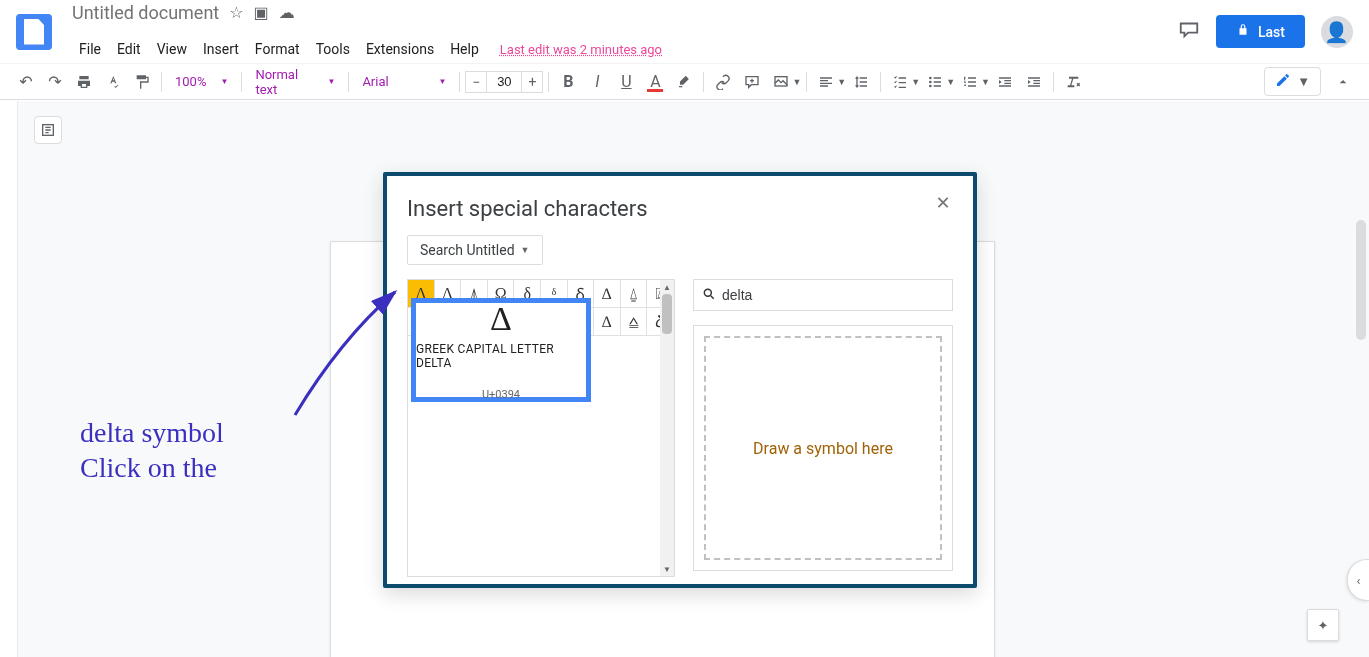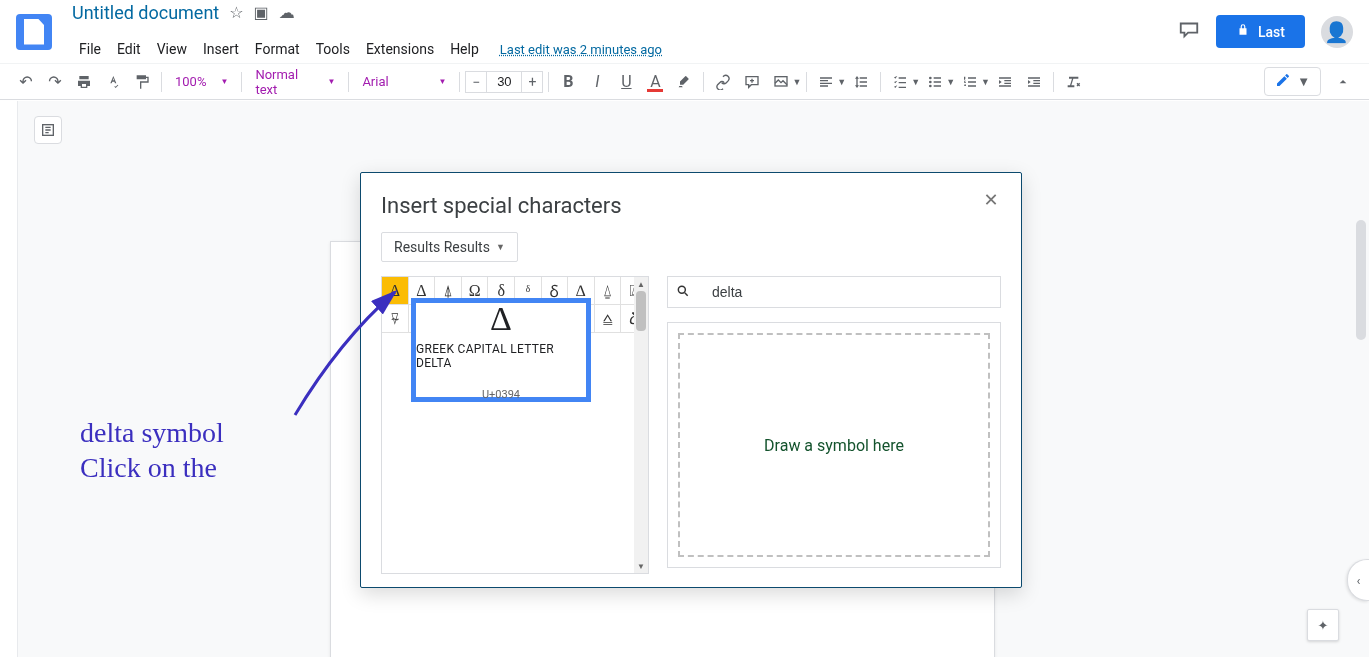--- a/index.html
+++ b/index.html
@@ -30,25 +30,25 @@
     position: relative;
     display:flex;align-items:center;justify-content:center;
   }
   .docs-icon::before{
     content:"";
     width:20px;height:26px;background:#fff;
     clip-path: polygon(0 0, 70% 0, 100% 25%, 100% 100%, 0 100%);
   }
   .doc-titles { display:flex; flex-direction:column; }
   .title-row { display:flex; align-items:center; gap:10px; }
-  .doc-title { font-size: 18px; color:#0369a1; }
+  .doc-title { font-size: 18px; color:#737373; }
   .title-btn { color:#5f6368; font-size:16px; cursor:pointer; }
   .menu-bar { display:flex; gap:2px; margin-top:14px; align-items:center;}
   .menu-item { padding: 4px 7px; font-size:14px; color:#202124; cursor:pointer; border-radius:4px;}
-  .last-edit { margin-left:12px; color:#0369a1; text-decoration: underline dotted; font-size:13px;}
+  .last-edit { margin-left:12px; color:#ec4899; text-decoration: underline dotted; font-size:13px;}
   .header-right { margin-left:auto; display:flex; align-items:center; gap:16px;}
   .comments-btn { font-size:20px; color:#5f6368; cursor:pointer;}
   .share-btn {
     background:#1a73e8; color:#fff; padding: 8px 20px; border-radius:4px;
     font-size:14px; font-weight:500; display:flex; align-items:center; gap:8px;
     cursor:pointer;
   }
   .avatar { width:32px; height:32px; border-radius:50%; background:#dadce0; overflow:hidden;
     display:flex;align-items:center;justify-content:center;font-size:20px;}
   
@@ -95,22 +95,22 @@
     position:absolute; left:330px; top:140px; width:665px; height:860px;
     background:#fff; border:1px solid #dadce0;
     box-shadow: 0 1px 3px rgba(0,0,0,0.08);
   }
   .scrollbar-v { position:absolute; right:0; top:117px; bottom:0; width:16px;
     background:#f8f9fa;}
   .scrollbar-v::before{content:"";position:absolute;top:2px;left:3px;width:10px;height:120px;
     background:#dadce0;border-radius:5px;}
   
   .dialog {
-    position:absolute; left:360px; top:172px; width:662px; height:416px;
-    background:#fff; border:1px solid #0c4a6e;
+    position:absolute; left:383px; top:172px; width:594px; height:416px;
+    background:#fff; border:4px solid #0c4a6e;
     box-shadow: 0 6px 20px rgba(0,0,0,0.15);
     border-radius:2px;
     padding: 20px 20px 16px 20px;
     z-index:20;
   }
   .dialog-title { font-size:22px; color:#3c4043; }
   .dialog-close { position:absolute; top:16px; right:20px; color:#777; font-size:18px;
     cursor:pointer; width:20px;height:20px;display:flex;align-items:center;justify-content:center;}
   .category-dd {
     margin-top:14px; display:inline-flex; align-items:center; gap:6px;
@@ -132,31 +132,31 @@
   .char-scroll { position:absolute; right:0; top:0; bottom:0; width:14px;
     background:#f1f1f1;}
   .char-scroll::before{content:"";position:absolute;top:14px;left:2px;width:10px;height:40px;
     background:#c0c0c0;border-radius:4px;}
   .char-scroll .arrow { position:absolute;left:0;width:14px;height:14px;
     display:flex;align-items:center;justify-content:center;font-size:8px;color:#666;}
   .char-scroll .arrow.up{top:0;}
   .char-scroll .arrow.dn{bottom:0;}
   .right-panel { flex:1;}
   .search-box { border:1px solid #dadce0; height:32px;
-    display:flex;align-items:center; padding:0 8px; gap:22px;}
+    display:flex;align-items:center; padding:0 8px; gap:6px;}
   .search-box input { border:none; outline:none; flex:1; font-size:14px;color:#3c4043;}
   .draw-box {
     margin-top:14px; height:246px; border:1px solid #dadce0;
     padding:10px;
   }
   .draw-inner {
     width:100%;height:100%;
     border:2px dashed #c0c0c0;
     display:flex;align-items:center;justify-content:center;
-    color:#14532d; font-size:16px;
+    color:#a16207; font-size:16px;
   }
   
   .char-tooltip {
     position:absolute; left:411px; top:298px; width:180px; height:104px;
     background:#fff; border:5px solid #4285f4;
     display:flex;flex-direction:column;align-items:center;justify-content:center;
     z-index:30;
   }
   .char-tooltip .big { font-family:"Times New Roman",serif; font-size:34px;}
   .char-tooltip .name { font-size:12px; letter-spacing:0.3px; margin-top:4px;}
@@ -388,21 +388,21 @@
       </svg>
   </div>
   <div class="page"></div>
   <div class="scrollbar-v"></div>
 </div>
 
 <div class="dialog">
   <div class="dialog-title">Insert special characters</div>
   <div class="dialog-close">✕</div>
   <div class="category-dd">
-    <span>Results Results</span>
+    <span>Search Untitled</span>
     <span class="caret">▼</span>
   </div>
   <div class="dialog-body">
     <div class="char-panel">
       <div class="char-grid" id="char-grid">
           <div class="char-cell sel">Δ</div>
           <div class="char-cell">Δ</div>
           <div class="char-cell">⍋</div>
           <div class="char-cell">Ω</div>
           <div class="char-cell">δ</div>

